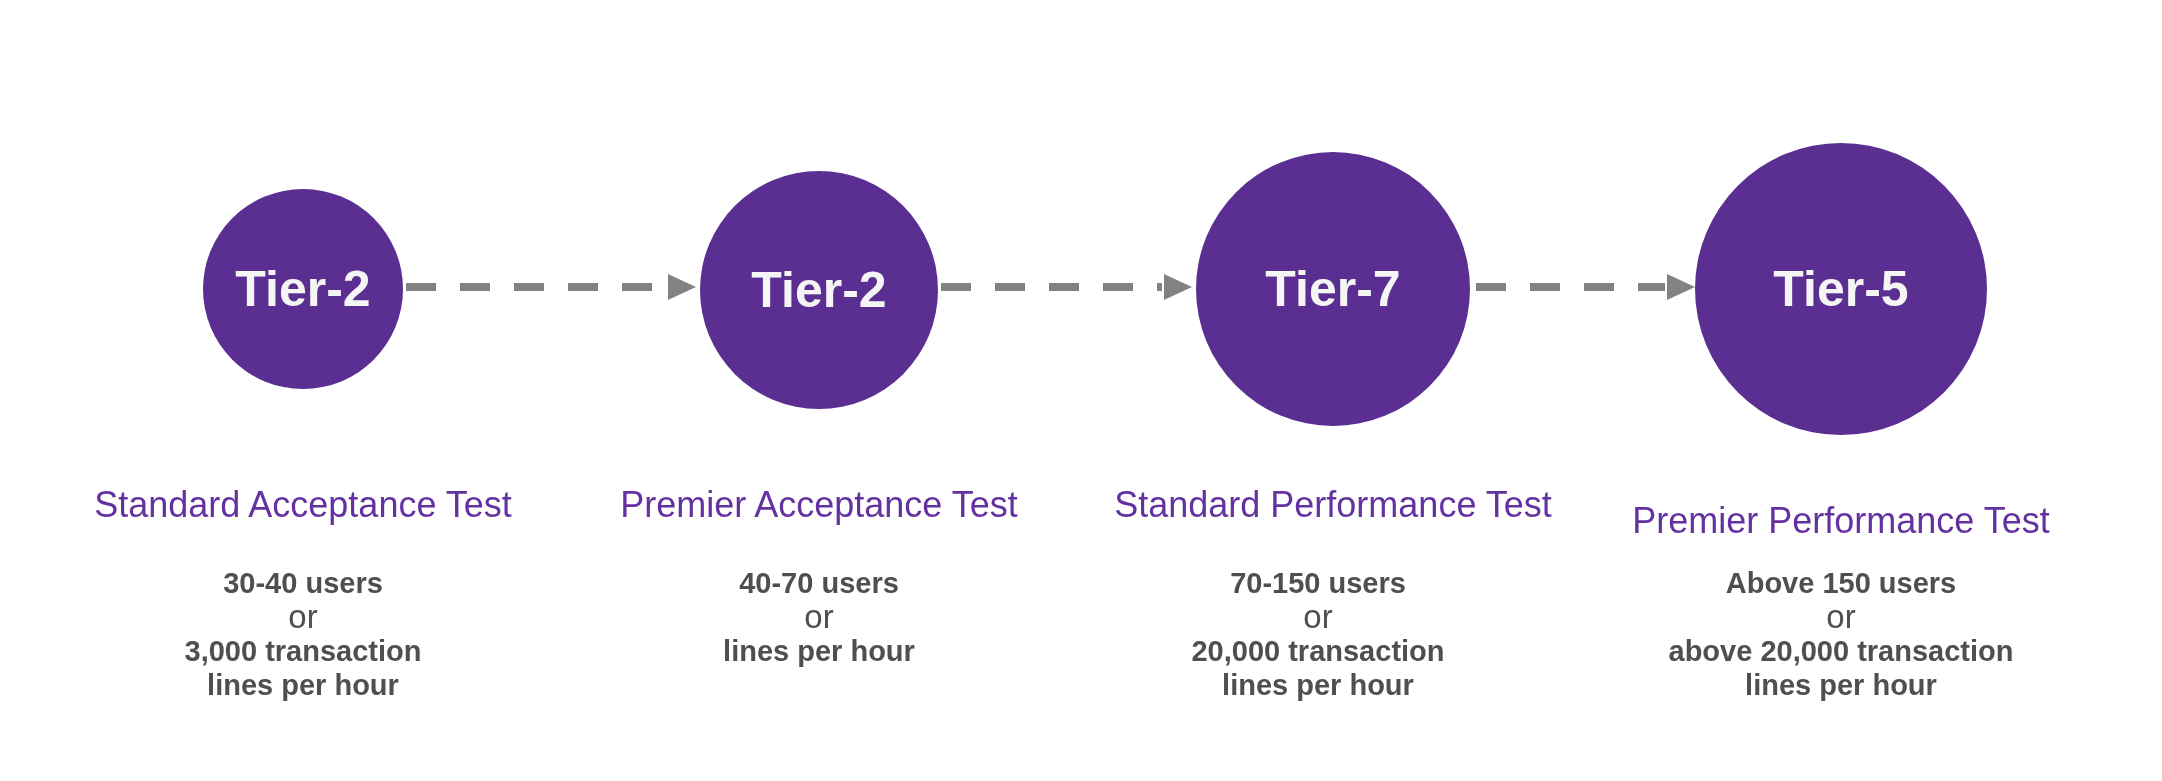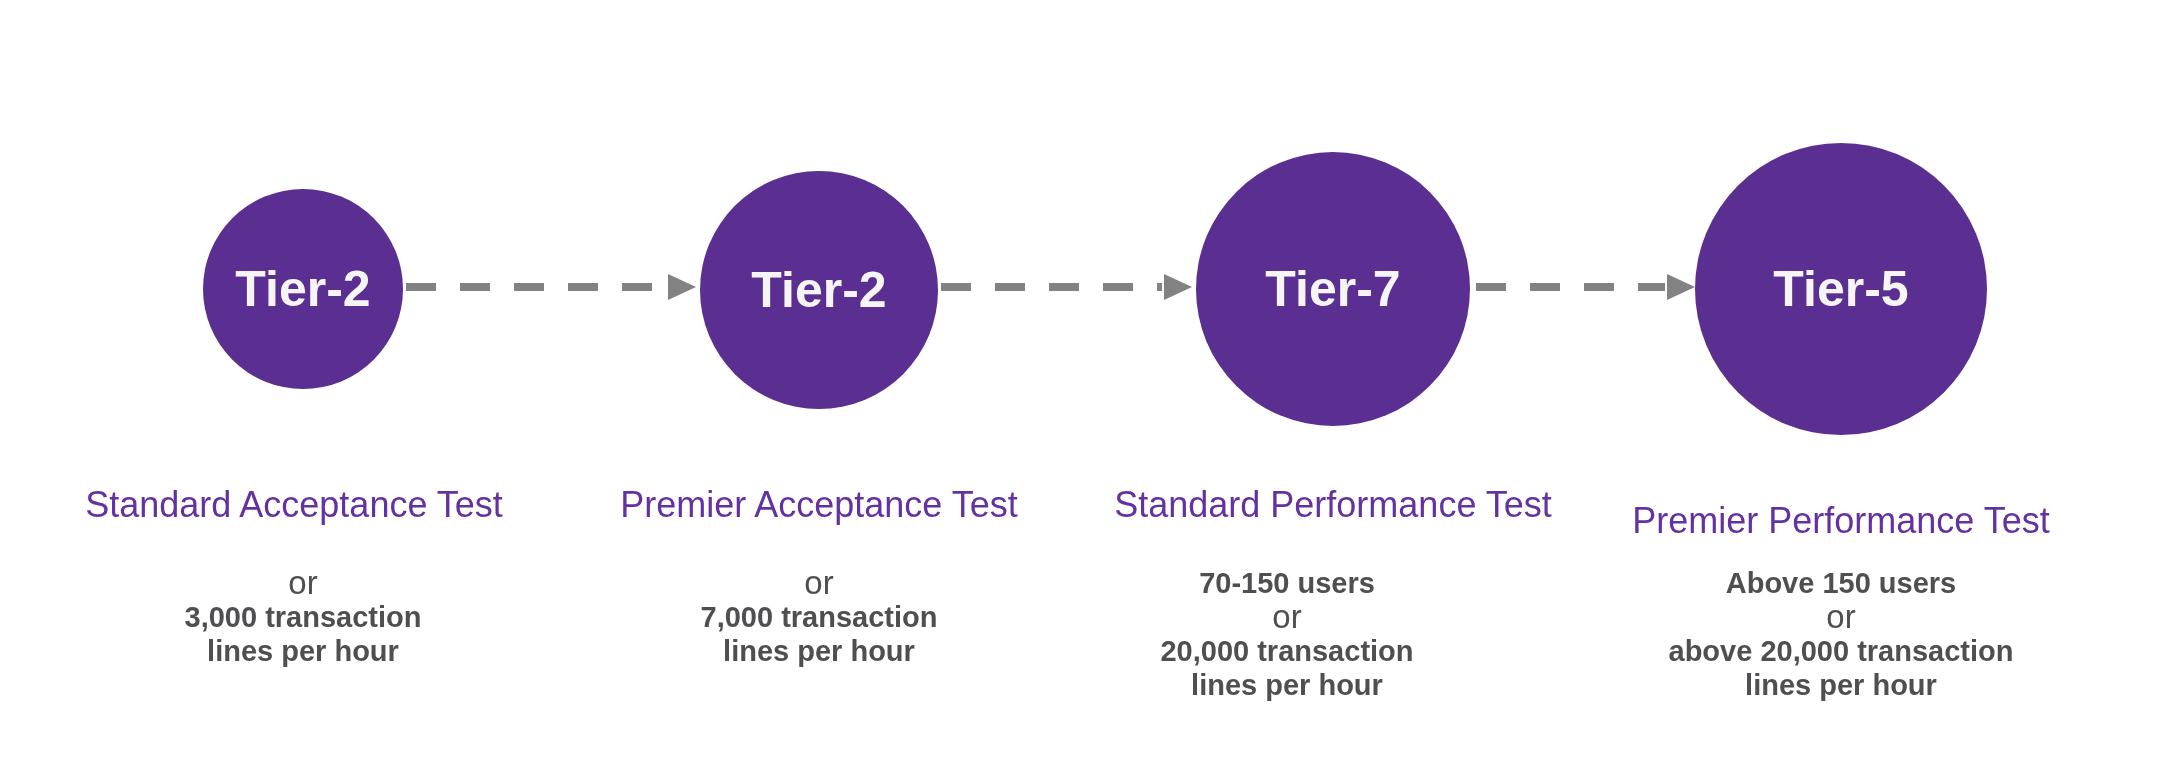--- a/index.html
+++ b/index.html
@@ -49,38 +49,38 @@
   .tier-title {
     position: absolute;
     top: 484px;
     width: 480px;
     text-align: center;
     color: var(--title, #6432A0);
     font-size: 36px;
     font-weight: 400;
     white-space: nowrap;
   }
-  .title-0 { left: 54px; }
+  .title-0 { left: 63px; }
   .title-1 { left: 579px; }
   .title-2 { left: 1093px; text-align: center; }
   .title-3 { left: 1601px; margin-top: 16px; }
 
   .tier-detail {
     position: absolute;
     top: 566px;
     width: 520px;
     text-align: center;
     color: var(--detail, #4F4F51);
     font-size: 29px;
     line-height: 34px;
     font-weight: bold;
   }
   .detail-0 { left: 43px; }
   .detail-1 { left: 559px; }
-  .detail-2 { left: 1027px; }
+  .detail-2 { left: 1058px; }
   .detail-3 { left: 1581px; }
   .tier-detail .or-line {
     font-weight: 400;
     font-size: 33px;
   }
 </style>
 </head>
 <body>
 
 <div class="canvas">
@@ -110,27 +110,28 @@
     <line x1="0" y1="16" x2="189" y2="16" stroke="var(--arrow, #828282)" stroke-width="8" stroke-dasharray="30 24"></line>
     <polygon points="191,3 219,16 191,29" fill="var(--arrow, #828282)"></polygon>
   </svg>
 
   <div class="tier-title title-0">Standard Acceptance Test</div>
   <div class="tier-title title-1">Premier Acceptance Test</div>
   <div class="tier-title title-2">Standard Performance Test</div>
   <div class="tier-title title-3">Premier Performance Test</div>
 
   <div class="tier-detail detail-0">
+    <div>30-40 users</div>
     <div class="or-line">or</div>
     <div>3,000 transaction</div>
     <div>lines per hour</div>
   </div>
   <div class="tier-detail detail-1">
+    <div>40-70 users</div>
     <div class="or-line">or</div>
-    <div>7,000 transaction</div>
     <div>lines per hour</div>
   </div>
   <div class="tier-detail detail-2">
     <div>70-150 users</div>
     <div class="or-line">or</div>
     <div>20,000 transaction</div>
     <div>lines per hour</div>
   </div>
   <div class="tier-detail detail-3">
     <div>Above 150 users</div>

